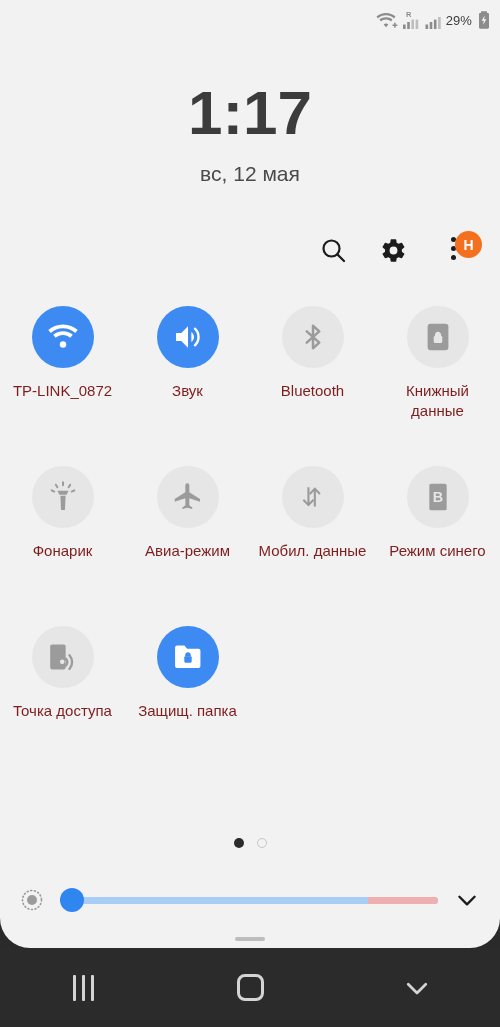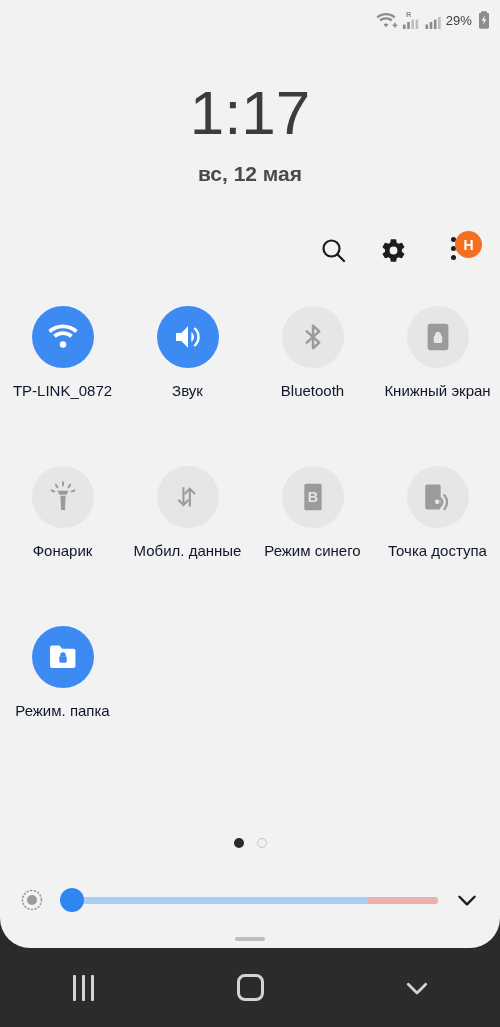--- a/index.html
+++ b/index.html
@@ -49,29 +49,29 @@
     margin-right: 1px;
   }
 
   
   .clock-block {
     margin-top: 42px;
     text-align: center;
   }
   .clock-time {
     font-size: 62px;
-    font-weight: 400;
+    font-weight: 700;
     color: #3c3c3c;
     line-height: 1;
     letter-spacing: 0px;
   }
   .clock-date {
     margin-top: 18px;
     font-size: 21px;
-    font-weight: 700;
+    font-weight: 400;
     color: #4a4a4a;
   }
 
   
   .qs-actions {
     margin-top: 44px;
     display: flex;
     align-items: center;
     justify-content: flex-end;
     padding-right: 20px;
@@ -121,21 +121,21 @@
     border-radius: 50%;
     display: flex; align-items: center; justify-content: center;
     background: #e6e6e6;
   }
   .tile-circle.on { background: #3d8bf2; }
   .tile-label {
     margin-top: 13px;
     font-size: 15px;
     line-height: 1.32;
     text-align: center;
-    color: #0f172a;
+    color: #7f1d1d;
     max-width: 110px;
     word-break: break-word;
   }
 
   
   .page-dots {
     position: absolute;
     left: 0; right: 0;
     top: 838px;
     display: flex;
@@ -339,40 +339,48 @@
       </div>
 
       <div class="tile">
         <span class="tile-circle">
           <svg width="28" height="30" viewBox="0 0 22 26">
             <rect x="2" y="1.5" width="18" height="23" rx="2.6" fill="#9b9b9b"></rect>
             <path d="M11 8.5c1.5 0 2.7 1.2 2.7 2.7v1.3h-5.4v-1.3c0-1.5 1.2-2.7 2.7-2.7z" fill="#e6e6e6"></path>
             <rect x="7.3" y="12.2" width="7.4" height="6" rx="1" fill="#e6e6e6"></rect>
           </svg>
         </span>
-        <span class="tile-label">Книжный экран</span>
+        <span class="tile-label">Книжный данные</span>
       </div>
 
       <div class="tile">
         <span class="tile-circle">
           <svg width="30" height="32" viewBox="0 0 24 26">
             <g stroke="#9b9b9b" stroke-width="1.6" stroke-linecap="round">
               <line x1="12" y1="1" x2="12" y2="3.4"></line>
               <line x1="6.2" y1="3" x2="7.4" y2="5"></line>
               <line x1="17.8" y1="3" x2="16.6" y2="5"></line>
               <line x1="2.8" y1="7.6" x2="4.9" y2="8.6"></line>
               <line x1="21.2" y1="7.6" x2="19.1" y2="8.6"></line>
             </g>
             <path d="M7.5 8h9l-1.6 3.2h-5.8z" fill="#9b9b9b"></path>
             <path d="M9.9 12h4.2l-.5 11.5h-3.2z" fill="#9b9b9b"></path>
           </svg>
         </span>
         <span class="tile-label">Фонарик</span>
       </div>
 
+      <div class="tile">
+        <span class="tile-circle">
+          <svg width="32" height="32" viewBox="0 0 24 24">
+            <path fill="#9b9b9b" d="M21 15.5v-2l-8-5V3.2c0-.8-.7-1.5-1.5-1.5S10 2.4 10 3.2v5.3l-8 5v2l8-2.5v5.2l-2.2 1.6V21l3.7-1 3.7 1v-1.2L13 18.2V13l8 2.5z"></path>
+          </svg>
+        </span>
+        <span class="tile-label">Авиа-режим</span>
+      </div>
 
 
       <div class="tile">
         <span class="tile-circle">
           <svg width="30" height="30" viewBox="0 0 24 24">
             <g fill="#9b9b9b">
               <path d="M8 3h2v14.2l3.1-3.1 1.4 1.4L9 21 3.5 15.5l1.4-1.4L8 17.2z" transform="translate(-1 0) scale(0.85) translate(2 2)"></path>
               <path d="M16 21h-2V6.8l-3.1 3.1-1.4-1.4L15 3l5.5 5.5-1.4 1.4L16 6.8z" transform="translate(-1 0) scale(0.85) translate(2 2)"></path>
             </g>
           </svg>
@@ -405,21 +413,21 @@
       <div class="tile">
         <span class="tile-circle on">
           <svg width="32" height="30" viewBox="0 0 26 24">
             <path d="M2.5 4.2c0-.9.7-1.6 1.6-1.6h6l2.2 2.6h9.2c.9 0 1.6.7 1.6 1.6v12.6c0 .9-.7 1.6-1.6 1.6H4.1c-.9 0-1.6-.7-1.6-1.6V4.2z" fill="#fff"></path>
             <g fill="#3d8bf2">
               <path d="M13 8.2c1.3 0 2.3 1 2.3 2.3v1.1h-4.6v-1.1c0-1.3 1-2.3 2.3-2.3z"></path>
               <rect x="10" y="11.4" width="6" height="5.2" rx=".9"></rect>
             </g>
           </svg>
         </span>
-        <span class="tile-label">Режим. папка</span>
+        <span class="tile-label">Защищ. папка</span>
       </div>
 
 
     </div>
 
     <div class="page-dots">
       <span class="pdot active"></span>
       <span class="pdot inactive"></span>
     </div>
 

